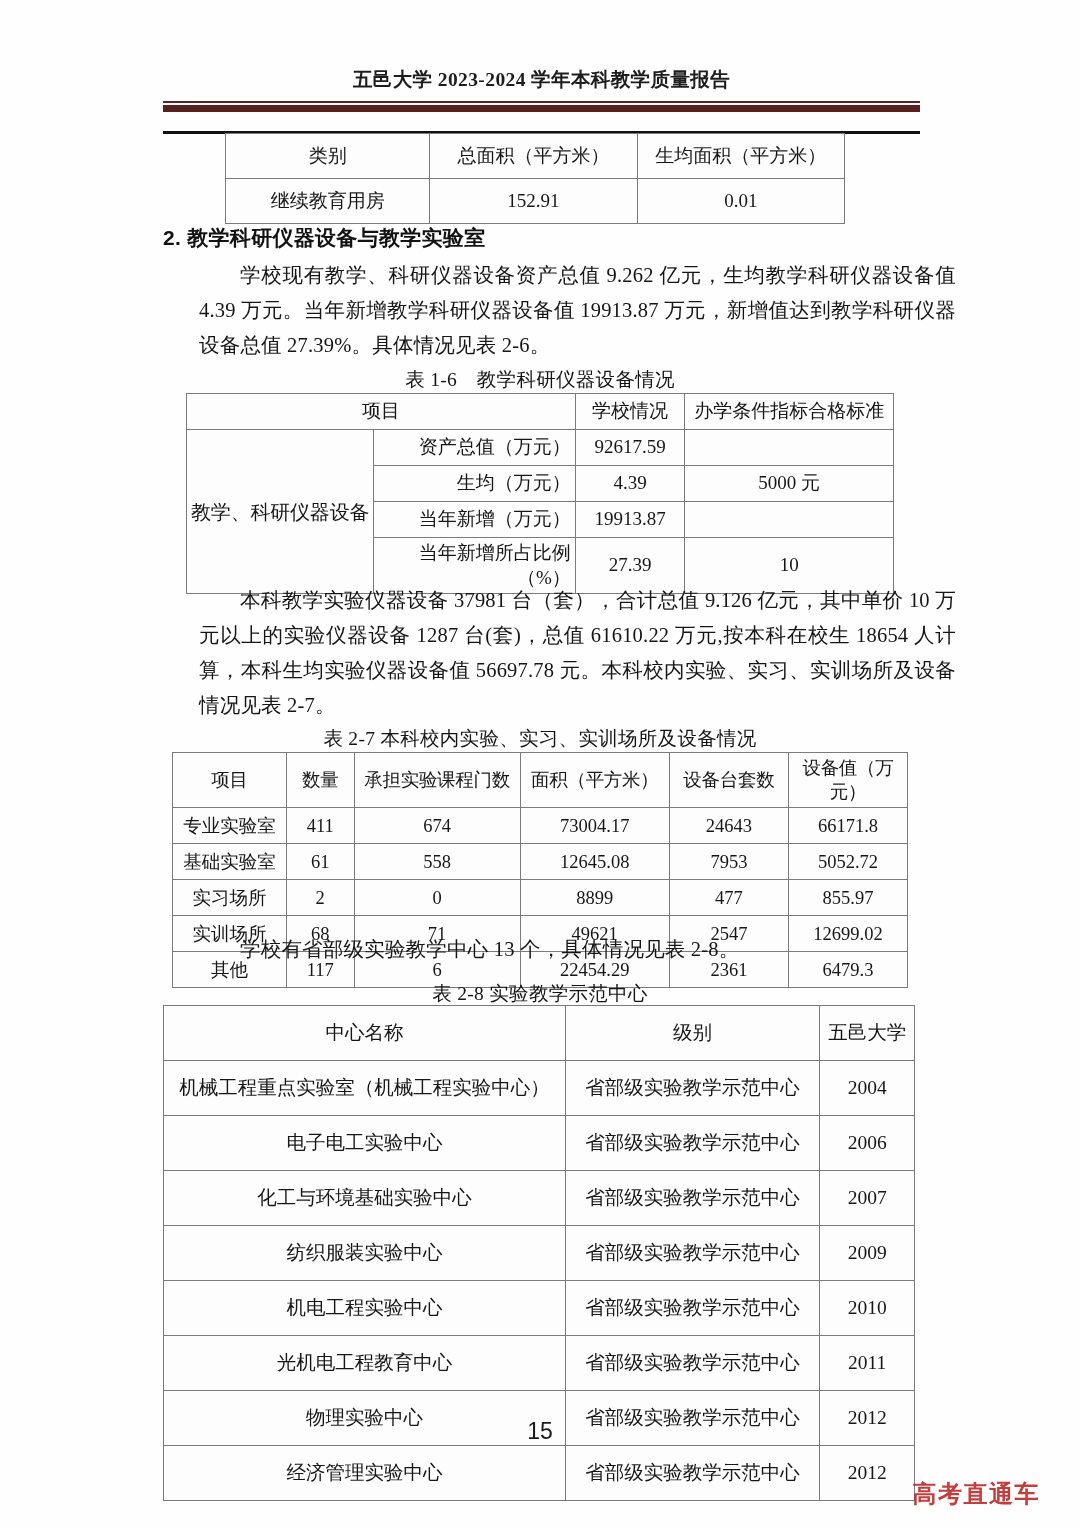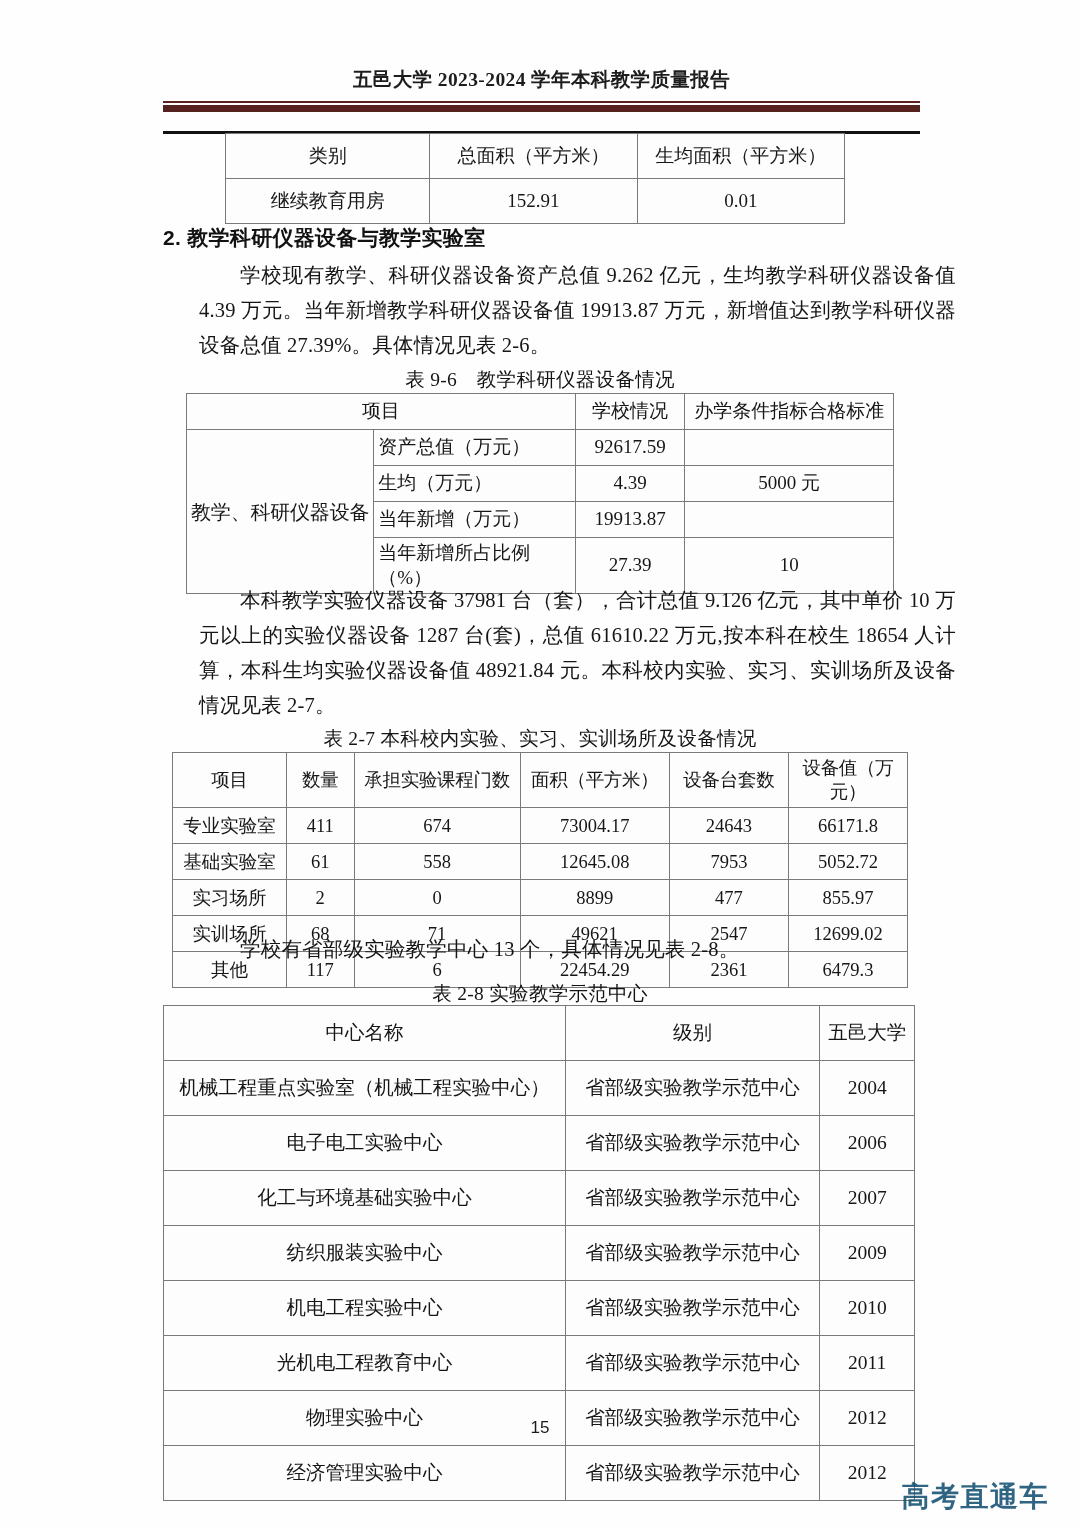--- a/index.html
+++ b/index.html
@@ -141,21 +141,21 @@
     position: absolute;
     left: 186px;
     top: 393px;
   }
   table.table-26 { width: 708px; }
   table.table-26 td { height: 29px; padding: 3px 4px; }
   table.table-26 .rowhead-merged {
     font-size: 20px;
     letter-spacing: -0.2px;
   }
-  table.table-26 .sub-label { text-align: left; }
+  table.table-26 .sub-label { text-align: right; }
 
   
   .table-27-wrap {
     position: absolute;
     left: 172px;
     top: 752px;
   }
   table.table-27 { width: 736px; }
   table.table-27 td { height: 29px; padding: 3px 3px; font-size: 18.5px; }
   table.table-27 thead td { letter-spacing: -0.3px; }
@@ -169,32 +169,32 @@
   table.table-28 { width: 752px; }
   table.table-28 td { height: 42px; padding: 6px 4px; font-size: 19.5px; }
 
   
   .page-number {
     position: absolute;
     left: 0;
     width: 1080px;
     top: 1418px;
     text-align: center;
-    font-size: 17px;
+    font-size: 23px;
     color: #1a1a1a;
     font-family: "Liberation Sans", "DejaVu Sans", sans-serif;
   }
 
   
   .watermark {
     position: absolute;
-    right: 31px;
+    right: 40px;
     top: 1478px;
-    font-size: 28px;
-    color: #0c4a6e;
+    font-size: 24px;
+    color: #b91c1c;
     font-family: "Liberation Sans", "DejaVu Sans", sans-serif;
     letter-spacing: 1.5px;
     font-weight: bold;
     opacity: 0.85;
   }
 </style>
 </head>
 <body>
 
 <div class="page">
@@ -231,21 +231,21 @@
           <td>0.01</td>
         </tr>
       </tbody>
     </table>
   </div>
 
   <div class="section-heading">2. 教学科研仪器设备与教学实验室</div>
 
   <div class="para" id="para-1">学校现有教学、科研仪器设备资产总值 9.262 亿元，生均教学科研仪器设备值 4.39 万元。当年新增教学科研仪器设备值 19913.87 万元，新增值达到教学科研仪器设备总值 27.39%。具体情况见表 2-6。</div>
 
-  <div class="caption" id="caption-26">表 9-6　教学科研仪器设备情况</div>
+  <div class="caption" id="caption-26">表 1-6　教学科研仪器设备情况</div>
 
   <div class="table-26-wrap">
     <table class="doc-table table-26">
       <colgroup>
           <col style="width:26.5%">
           <col style="width:28.5%">
           <col style="width:15.5%">
           <col style="width:29.5%">
         </colgroup>
       <thead>
@@ -274,21 +274,21 @@
         </tr>
         <tr>
           <td class="sub-label">当年新增所占比例（%）</td>
           <td>27.39</td>
           <td>10</td>
         </tr>
       </tbody>
     </table>
   </div>
 
-  <div class="para" id="para-2">本科教学实验仪器设备 37981 台（套），合计总值 9.126 亿元，其中单价 10 万元以上的实验仪器设备 1287 台(套)，总值 61610.22 万元,按本科在校生 18654 人计算，本科生均实验仪器设备值 48921.84 元。本科校内实验、实习、实训场所及设备情况见表 2-7。</div>
+  <div class="para" id="para-2">本科教学实验仪器设备 37981 台（套），合计总值 9.126 亿元，其中单价 10 万元以上的实验仪器设备 1287 台(套)，总值 61610.22 万元,按本科在校生 18654 人计算，本科生均实验仪器设备值 56697.78 元。本科校内实验、实习、实训场所及设备情况见表 2-7。</div>
 
   <div class="caption" id="caption-27">表 2-7 本科校内实验、实习、实训场所及设备情况</div>
 
   <div class="table-27-wrap">
     <table class="doc-table table-27">
       <colgroup>
         <col style="width:15.5%">
           <col style="width:9.2%">
           <col style="width:22.6%">
         <col style="width:20.3%">

